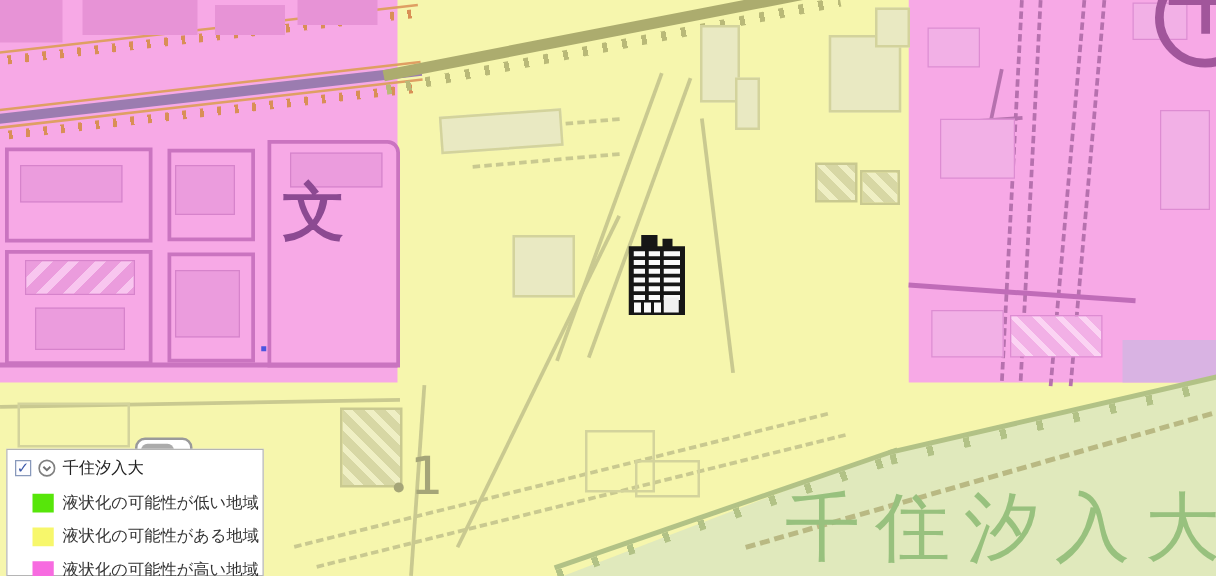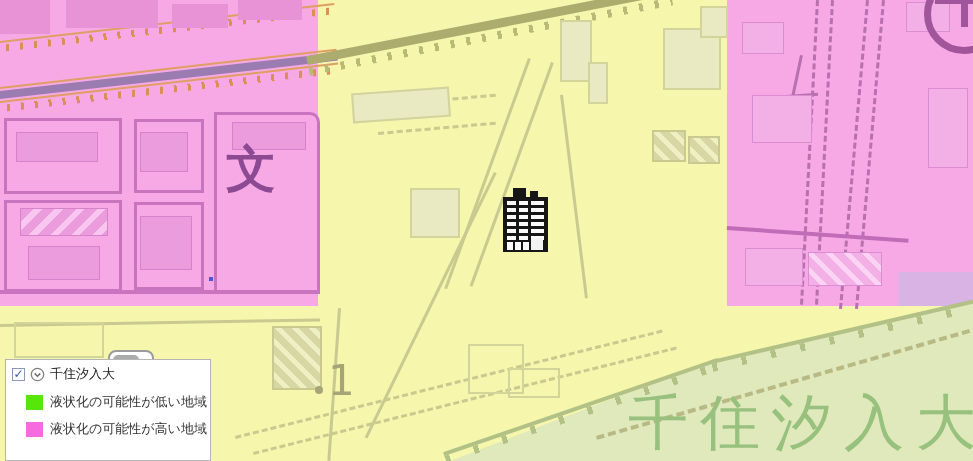--- a/index.html
+++ b/index.html
@@ -221,18 +221,22 @@
         <circle cx="8" cy="8" r="6.6" fill="none" stroke="#808080" stroke-width="1.4"></circle>
         <path d="M5 6.8 L8 9.8 L11 6.8" fill="none" stroke="#707070" stroke-width="1.6"></path>
       </svg>
       <div class="legend-title">千住汐入大</div>
     </div>
     <div class="legend-row">
       <div class="legend-swatch" style="background-color: rgb(87, 230, 10);"></div>
       <div class="legend-label">液状化の可能性が低い地域</div>
     </div>
     <div class="legend-row">
+      <div class="legend-swatch" style="background-color: rgb(247, 247, 107);"></div>
+      <div class="legend-label">液状化の可能性がある地域</div>
+    </div>
+    <div class="legend-row">
       <div class="legend-swatch" style="background-color: rgb(247, 107, 224);"></div>
       <div class="legend-label">液状化の可能性が高い地域</div>
     </div>
   </div>
 
 </div>
 
 </body></html>

